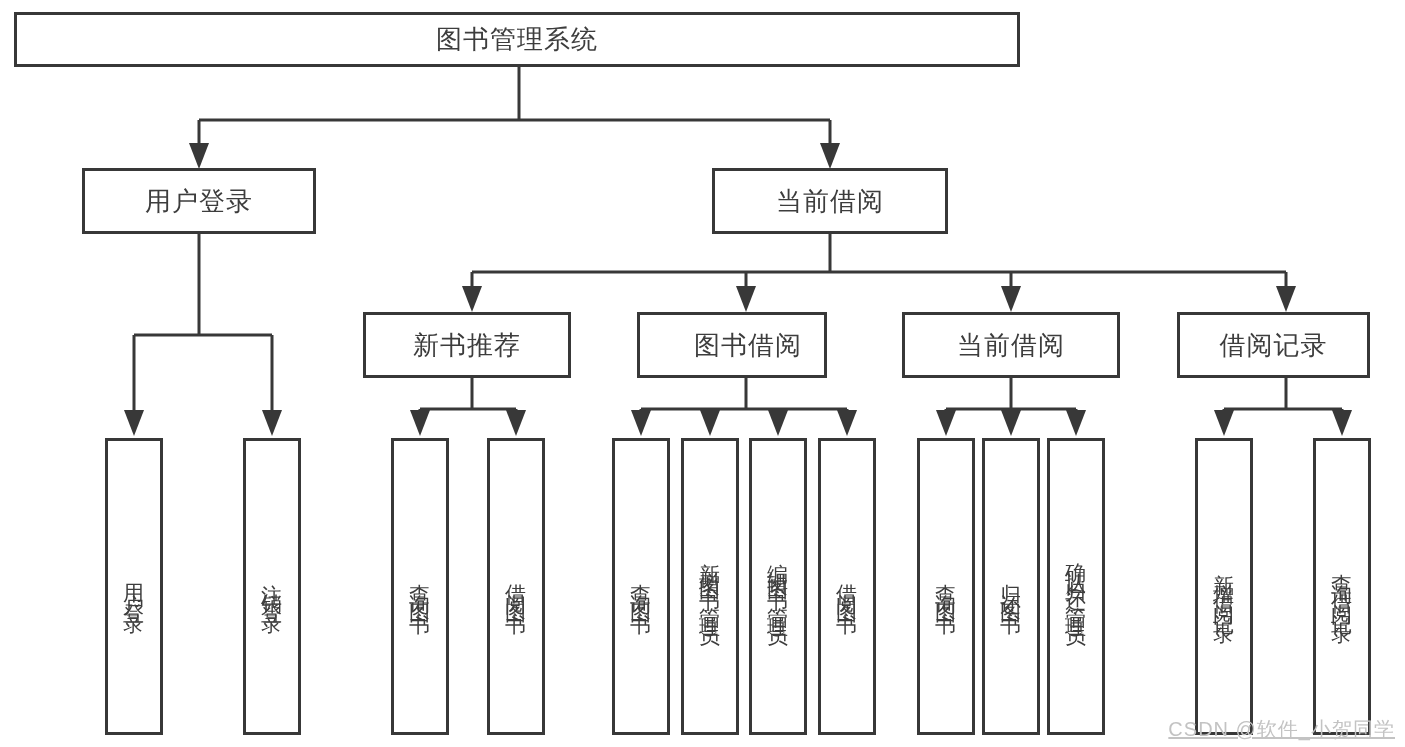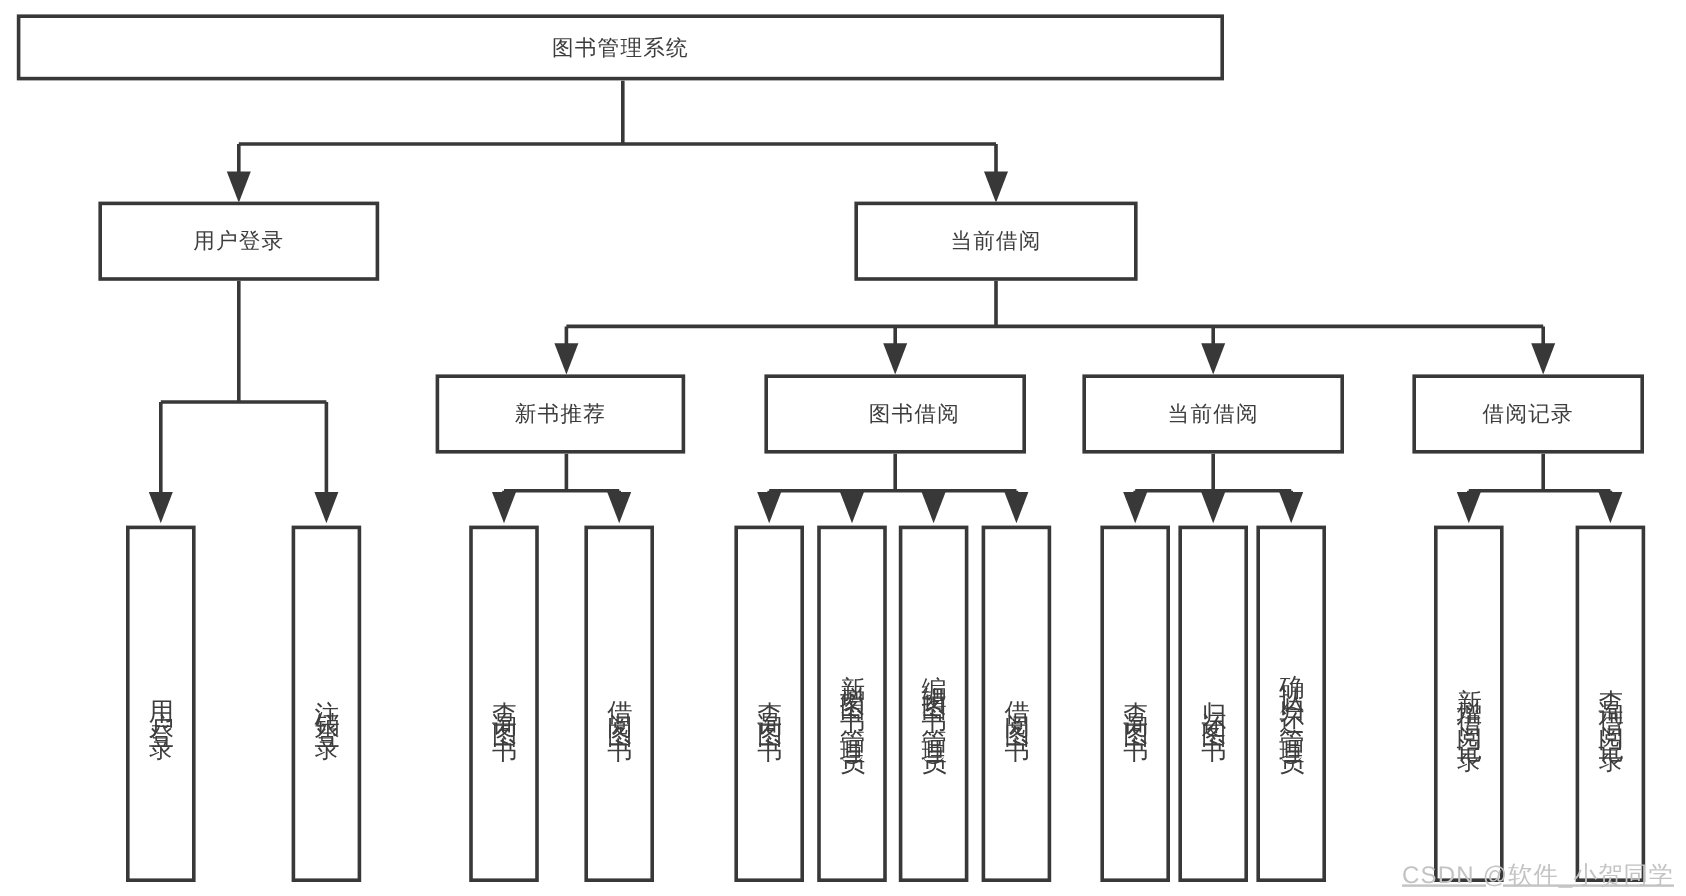--- a/index.html
+++ b/index.html
@@ -14,21 +14,21 @@
   svg.wires { position: absolute; left: 0; top: 0; width: 1405px; height: 747px; }
   .node {
     position: absolute;
     box-sizing: border-box;
     border: 3px solid #383838;
     background: #ffffff;
     display: flex;
     align-items: center;
     justify-content: center;
     color: #3d3d3d;
-    font-size: 18px;
+    font-size: 26px;
     letter-spacing: 1px;
     white-space: nowrap;
   }
   .leaf { font-size: 21px; letter-spacing: 0; }
   .vtxt {
     writing-mode: vertical-rl;
     text-orientation: mixed;
     line-height: 1;
     letter-spacing: 10px;
     white-space: nowrap;
@@ -89,21 +89,21 @@
   <div class="node" style="left:82px; top:168px; width:234px; height:66px;">
     <span>用户登录</span>
   </div>
   <div class="node" style="left:712px; top:168px; width:236px; height:66px;">
     <span>当前借阅</span>
   </div>
 
   <div class="node" style="left:363px; top:312px; width:208px; height:66px;">
     <span>新书推荐</span>
   </div>
-  <div class="node" style="left:637px; top:312px; width:218px; height:66px;padding-left:32px;">
+  <div class="node" style="left:637px; top:312px; width:190px; height:66px;padding-left:32px;">
     <span>图书借阅</span>
   </div>
   <div class="node" style="left:902px; top:312px; width:218px; height:66px;">
     <span>当前借阅</span>
   </div>
   <div class="node" style="left:1177px; top:312px; width:193px; height:66px;">
     <span>借阅记录</span>
   </div>
 
   <div class="node leaf" style="left:105px; top:438px; width:58px; height:297px;">

